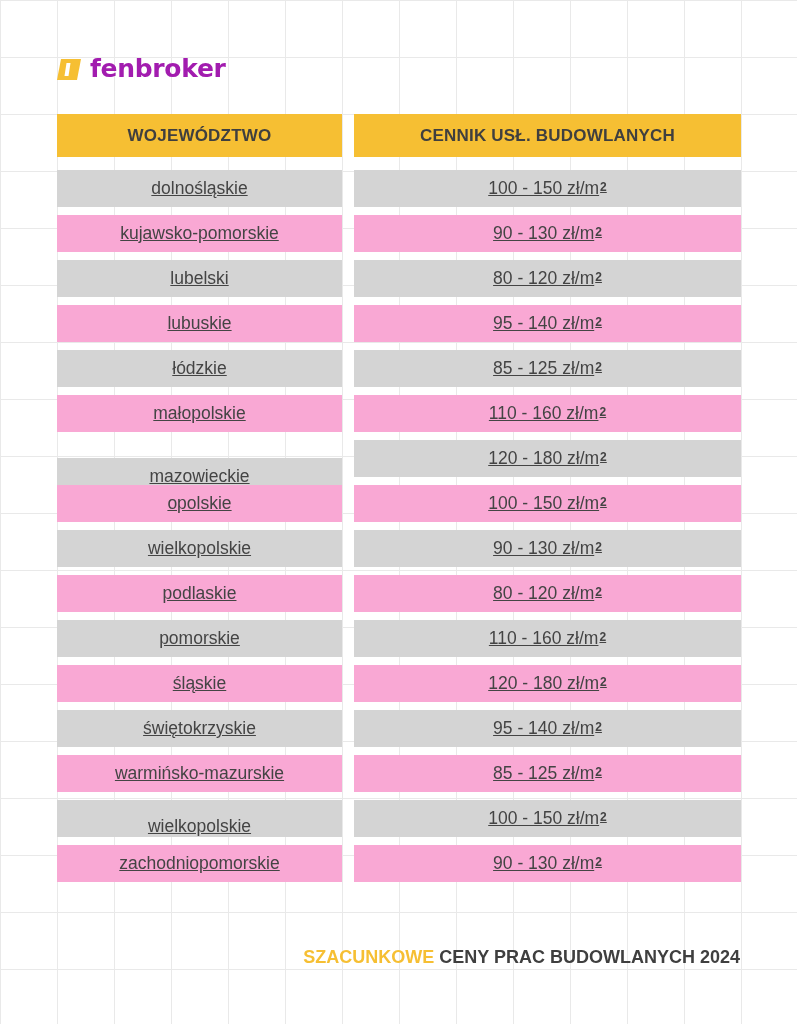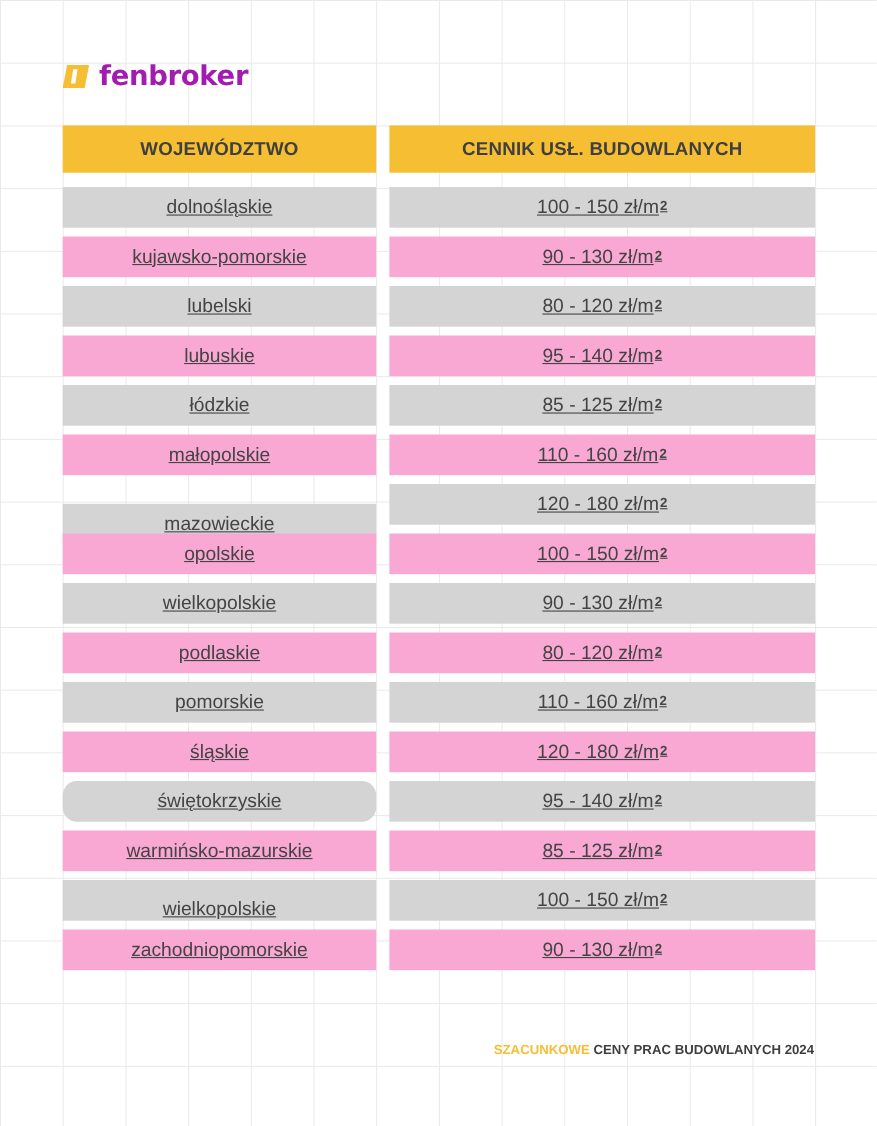--- a/index.html
+++ b/index.html
@@ -32,21 +32,21 @@
     position: absolute; left: 0; right: 0; height: 37px;
     display: flex; align-items: center; justify-content: center;
     font-size: 17.5px; color: #444444; text-decoration: underline;
   }
   .row.dark { background: #d4d4d4; }
   .row.light { background: #f9a8d4; }
   .row sup { font-size: 12px; font-weight: bold; position: relative; top: -2px; margin-left: 1px; }
 
   .tagline {
     position: absolute; right: 57px; top: 947px;
-    font-weight: bold; font-size: 12px; letter-spacing: 0px; white-space: nowrap;
+    font-weight: bold; font-size: 18px; letter-spacing: 0px; white-space: nowrap;
   }
   .tag-accent { color: #f6bf33; }
   .tag-main { color: #3f3f3f; }
 </style>
 </head>
 <body>
 
 <div class="logo">
   <span class="logo-icon">
     <svg width="24" height="21" viewBox="0 0 24 21">
@@ -89,21 +89,21 @@
       </div>
       <div class="row light" style="top: 405px;">
         <span>podlaskie</span>
       </div>
       <div class="row dark" style="top: 450px;">
         <span>pomorskie</span>
       </div>
       <div class="row light" style="top: 495px;">
         <span>śląskie</span>
       </div>
-      <div class="row dark" style="top: 540px; border-radius: 13px;">
+      <div class="row dark" style="top: 540px;">
         <span>świętokrzyskie</span>
       </div>
       <div class="row light" style="top: 585px;">
         <span>warmińsko-mazurskie</span>
       </div>
       <div class="row dark" style="top: 630px; align-items: flex-end;">
         <span>wielkopolskie</span>
       </div>
       <div class="row light" style="top: 675px;">
         <span>zachodniopomorskie</span>

